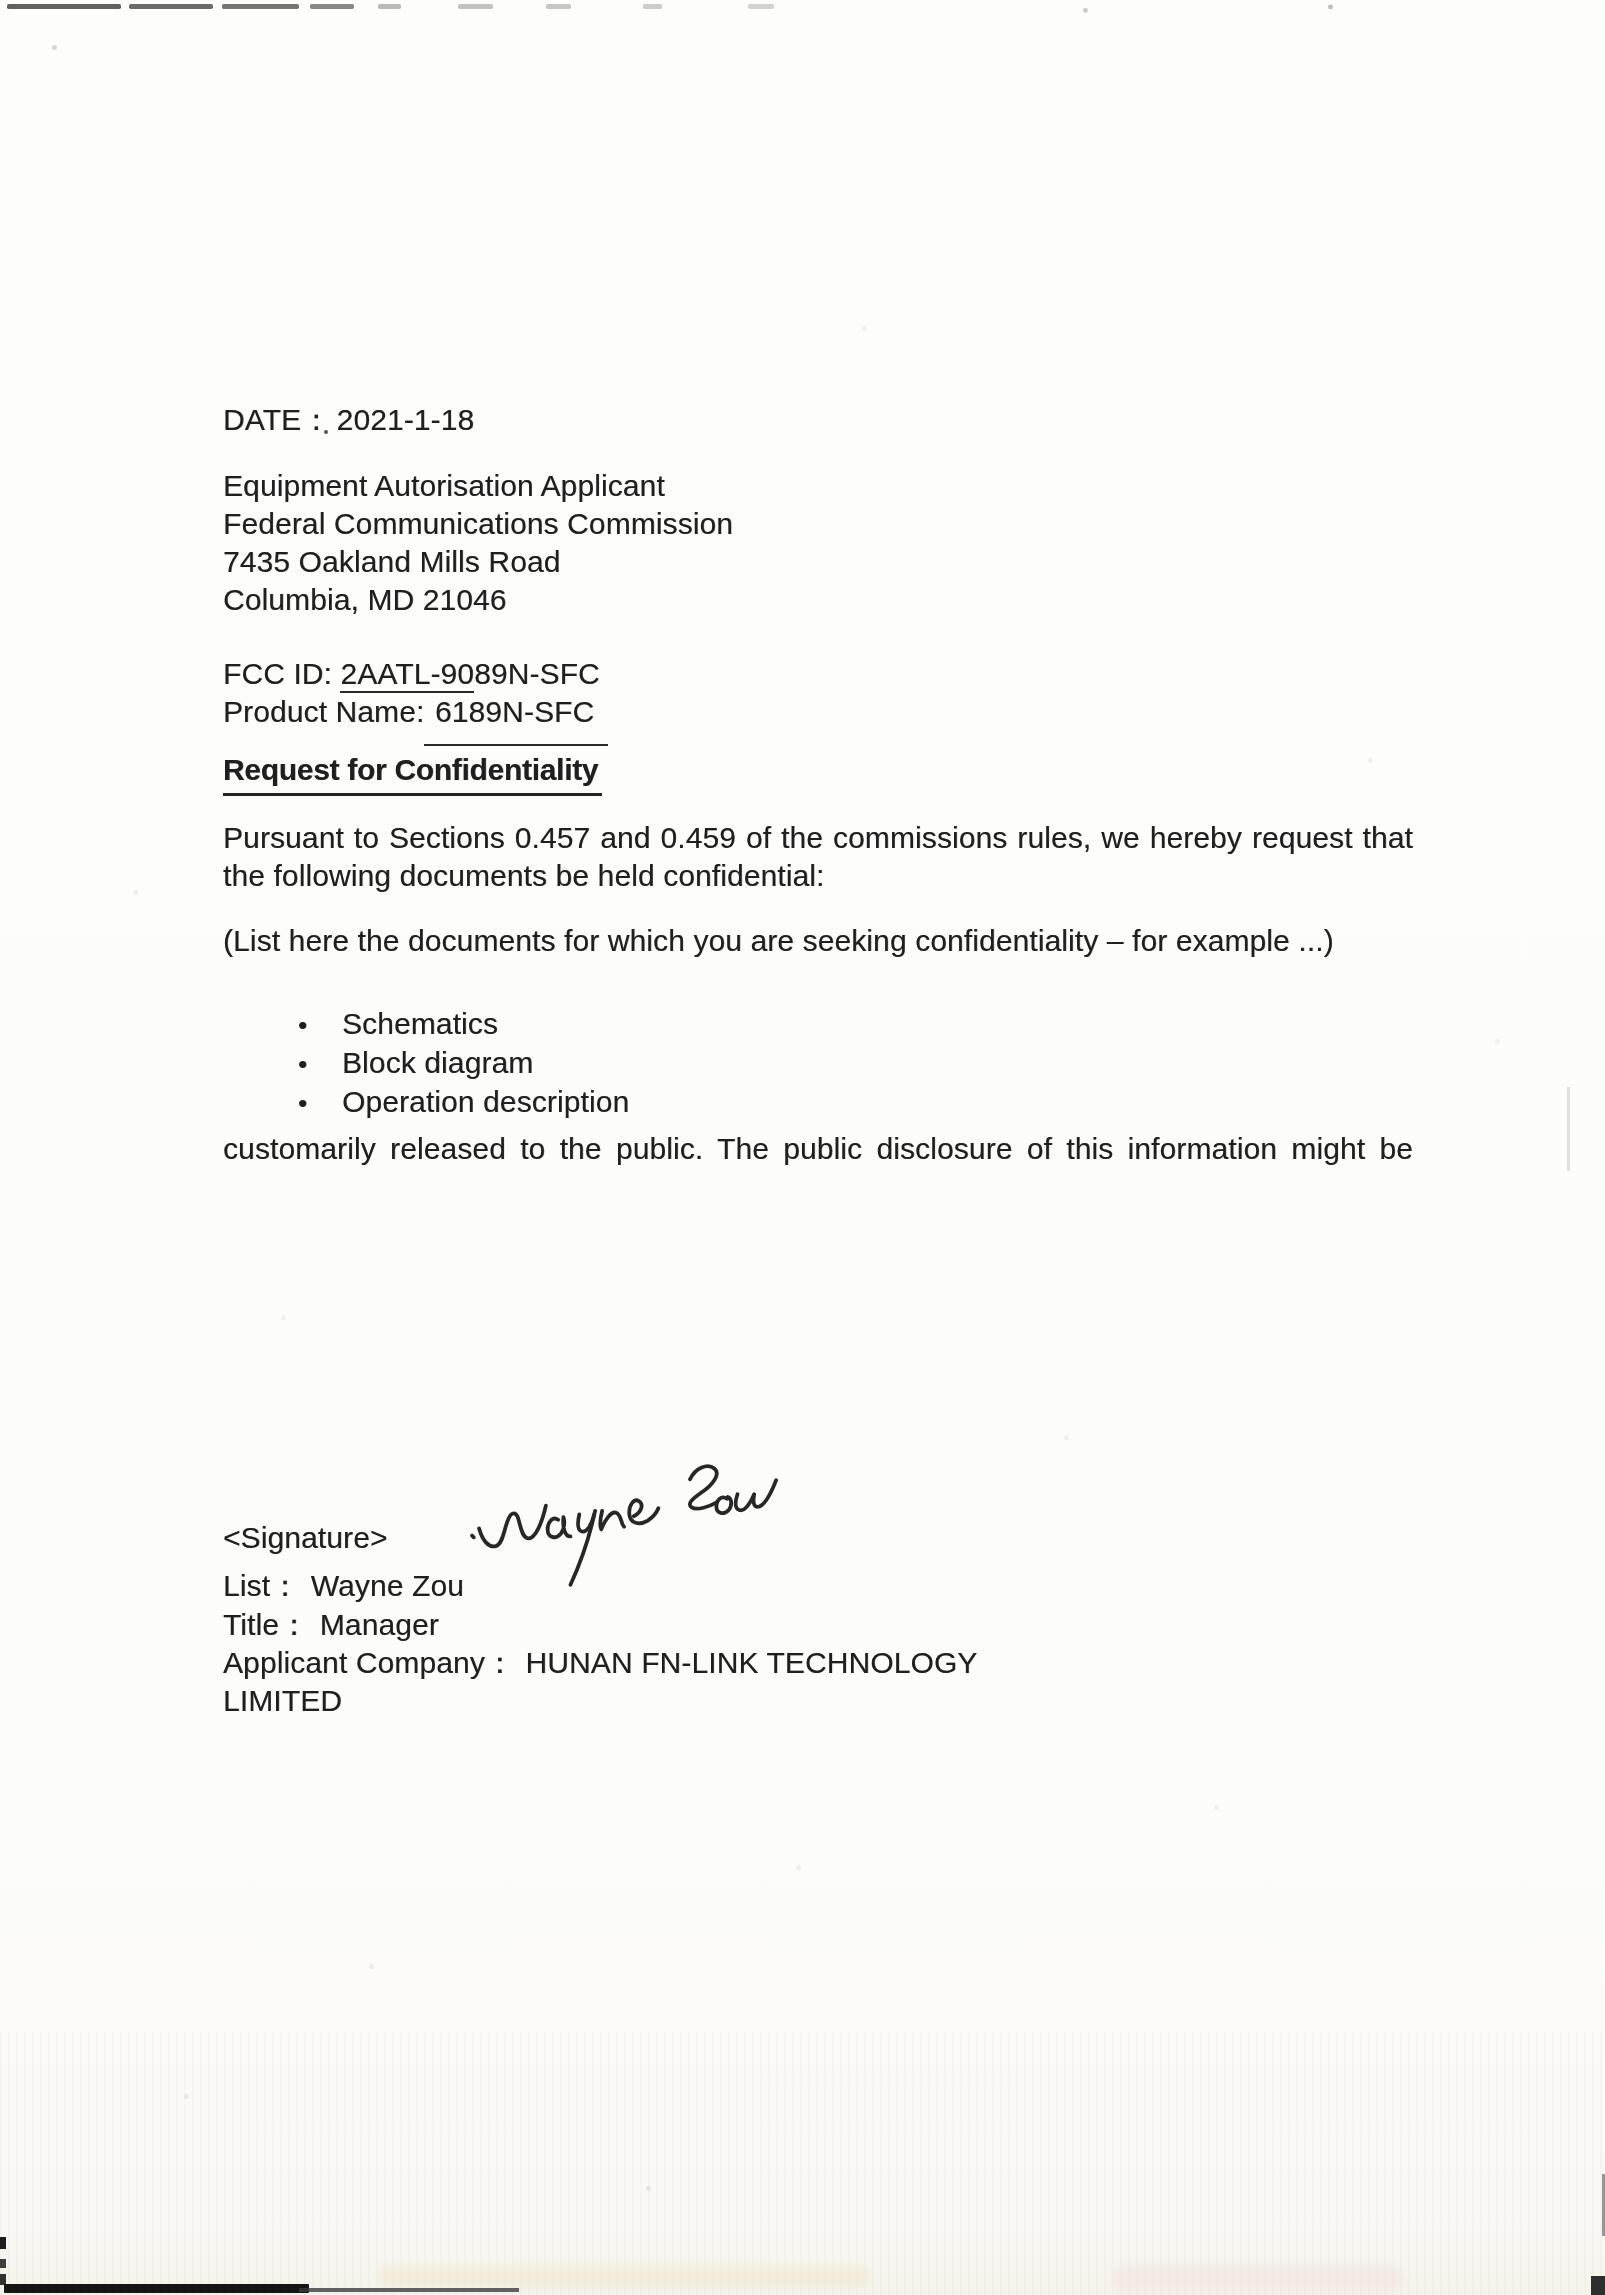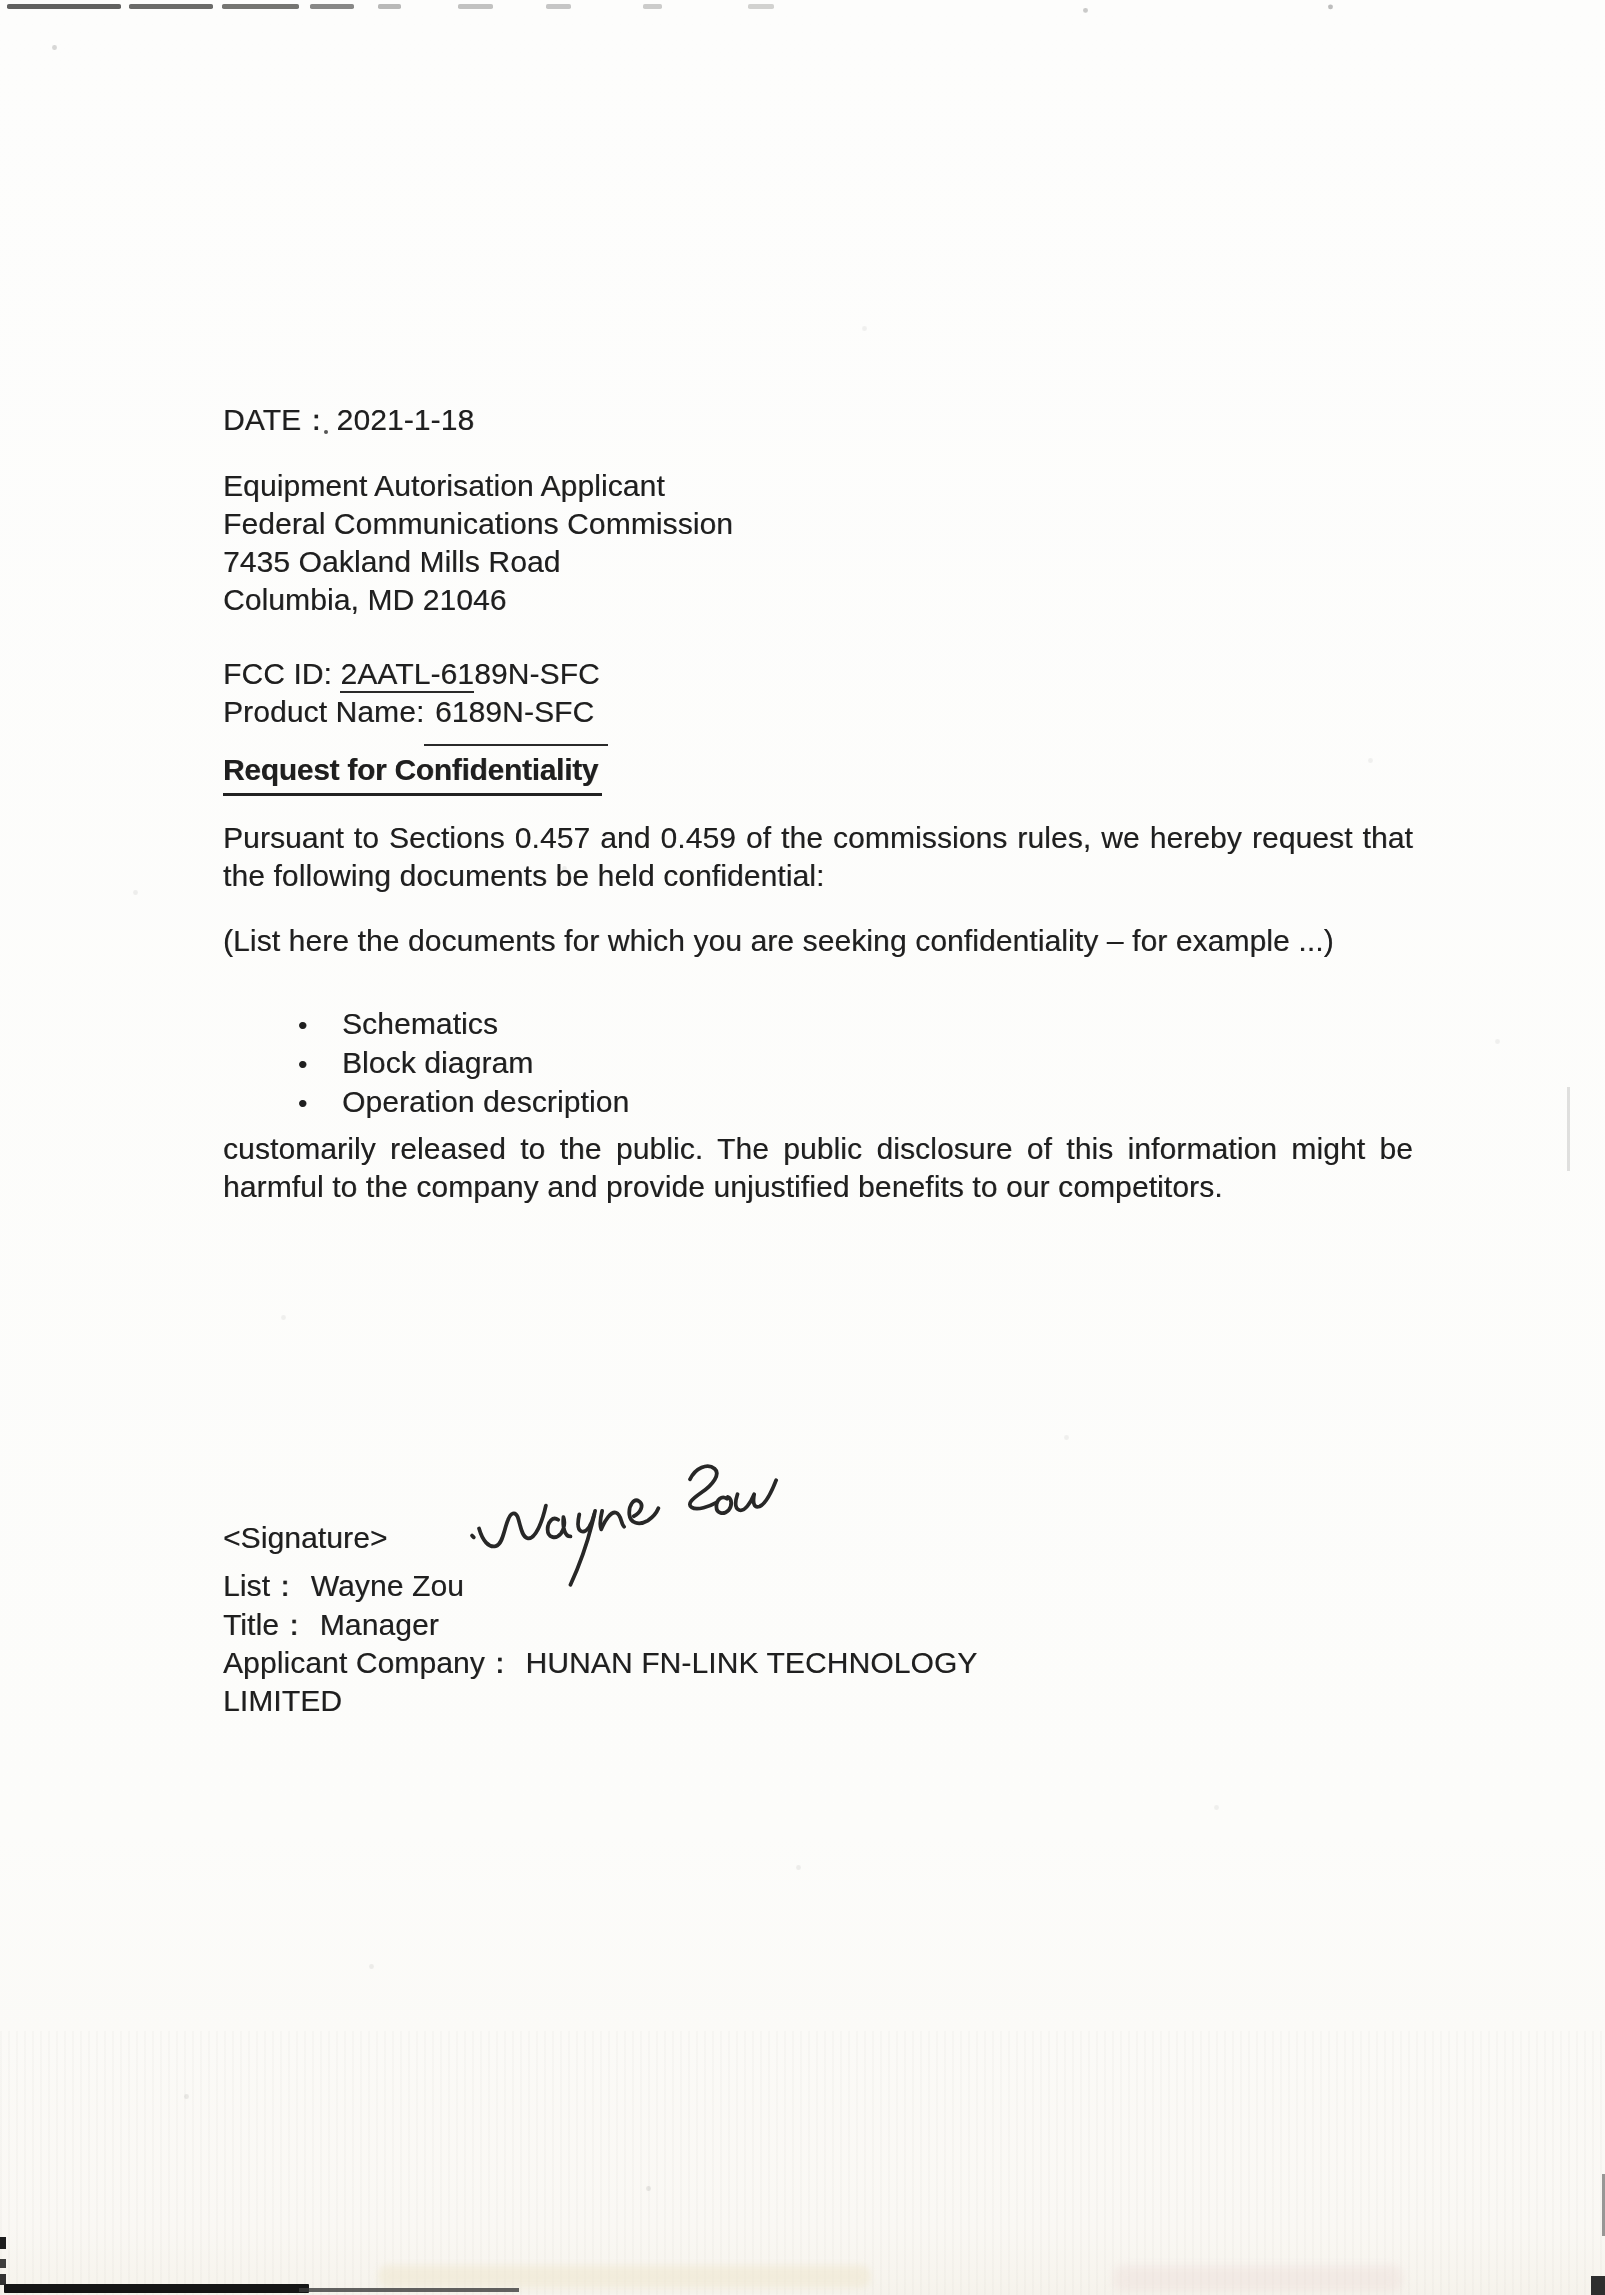--- a/index.html
+++ b/index.html
@@ -101,21 +101,21 @@
 
   <div class="block txt" style="top:467px;">
     <div>Equipment Autorisation Applicant</div>
     <div>Federal Communications Commission</div>
     <div>7435 Oakland Mills Road</div>
     <div>Columbia, MD 21046</div>
   </div>
 
   <div class="block txt" style="top:655px;">
     <div>
-      <span>FCC ID: </span><span class="u-fcc">2AATL-61</span><span>89N-SFC</span>
+      <span>FCC ID: </span><span class="u-fcc">2AATL-90</span><span>89N-SFC</span>
     </div>
     <div>
       <span>Product Name:</span><span class="u-prod">6189N-SFC</span>
     </div>
   </div>
 
   <div class="block txt" style="top:751px;">
     <span class="heading-text">Request for Confidentiality</span>
   </div>
 
@@ -133,21 +133,20 @@
     <li class="bullet-item">
       <span class="bullet-dot">•</span><span>Block diagram</span>
     </li>
     <li class="bullet-item">
       <span class="bullet-dot">•</span><span>Operation description</span>
     </li>
   </ul>
 
   <div class="block txt" style="top:1130px;">
     <div class="jline">customarily released to the public.  The public disclosure of this information might be</div>
-    <div>harmful to the company and provide unjustified benefits to our competitors.</div>
   </div>
 
   <div class="block txt" style="top:1519px;">&lt;Signature&gt;</div>
 
   <svg class="sig-svg" viewBox="0 0 380 160" aria-label="Wayne Zou">
     <g fill="none" stroke="#161616" stroke-width="4.3" stroke-linecap="round" stroke-linejoin="round" opacity="0.92">
       <path d="M8,96 l2,2"></path>
       <path d="M16,88 C20,102 27,110 35,108 C43,106 44,90 49,78 C52,70 57,68 60,75 C63,83 64,97 71,99 C80,101 88,80 92,62"></path>
       <path d="M106,78 C100,74 94,80 94,89 C94,98 103,101 109,94 C113,89 114,80 112,75 C111,86 113,97 120,97"></path>
       <path d="M130,72 C128,81 128,89 132,91 C138,94 144,84 147,72"></path>

